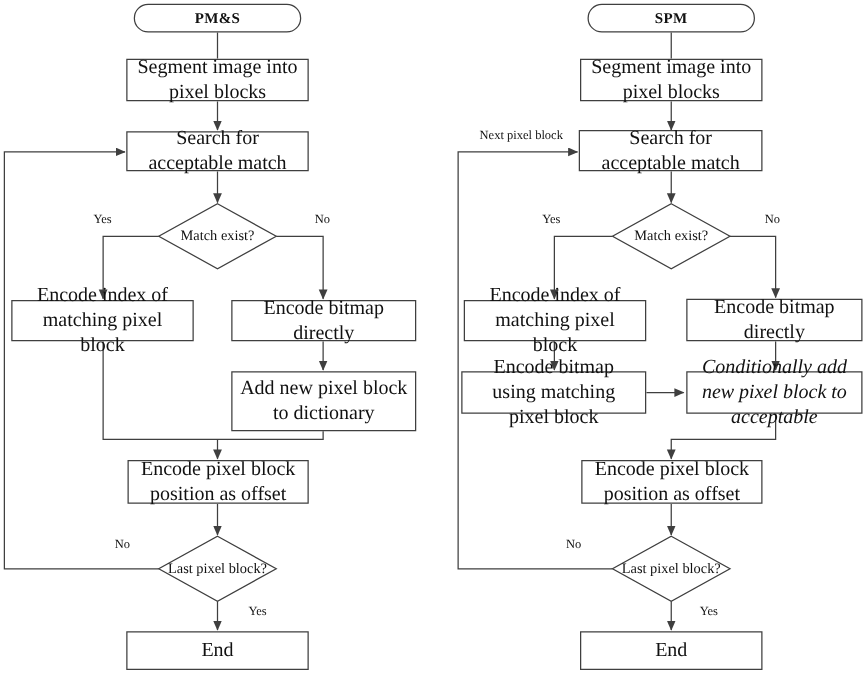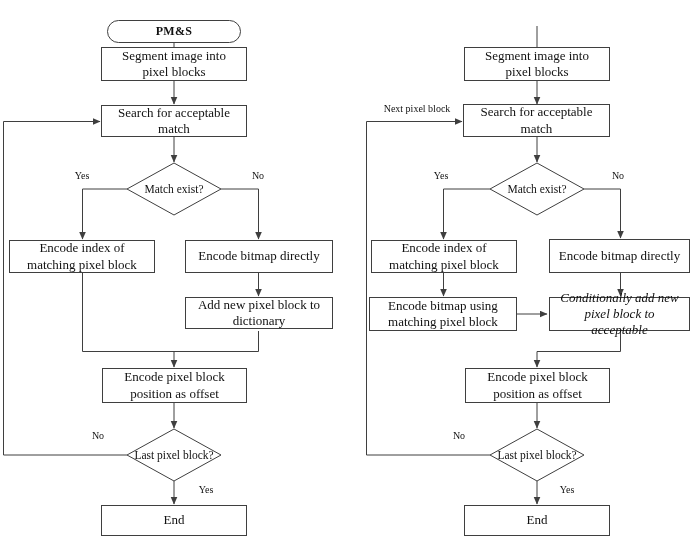--- a/index.html
+++ b/index.html
@@ -13,21 +13,21 @@
     font-family:"Liberation Serif","DejaVu Serif",serif;color:var(--text);
     overflow:hidden;
   }
   #wires{position:absolute;left:0;top:0;width:694px;height:538px;}
   .wire{fill:none;stroke:var(--line);stroke-width:1;}
   .diamond{fill:var(--bg);stroke:var(--line);stroke-width:1;}
   #arrowhead path{fill:var(--line);}
   .node{
     position:absolute;box-sizing:border-box;border:1px solid var(--line);
     background:var(--bg);display:flex;align-items:center;justify-content:center;
-    text-align:center;font-size:13px;line-height:1.25;padding:1px 6px;
+    text-align:center;font-size:16px;line-height:1.25;padding:1px 6px;
   }
   .capsule{border-radius:12px;font-weight:bold;font-size:12px;letter-spacing:.3px;}
   .dlabel{
     position:absolute;display:flex;align-items:center;justify-content:center;
     font-size:11.5px;line-height:1.25;background:transparent;
   }
   .elabel{
     position:absolute;font-size:10px;text-align:center;background:transparent;
   }
   .italic{font-style:italic;}
@@ -71,46 +71,47 @@
       <line class="wire" x1="517" y1="314" x2="547" y2="314" marker-end="url(#arrowhead)"></line>
       <polyline class="wire" points="620.5,331 620.5,351.5 537,351.5 537,367" marker-end="url(#arrowhead)"></polyline>
       <line class="wire" x1="537" y1="403" x2="537" y2="428" marker-end="url(#arrowhead)"></line>
       <polyline class="wire" points="490,455 366.5,455 366.5,121.5 462,121.5" marker-end="url(#arrowhead)"></polyline>
       <line class="wire" x1="537" y1="481" x2="537" y2="504" marker-end="url(#arrowhead)"></line>
       <polygon class="diamond" points="537,163 584,189 537,215 490,189"></polygon>
       <polygon class="diamond" points="537,429 584,455 537,481 490,455"></polygon>
     </g>
   </svg>
 
-  <div class="node capsule" style="left:107px;top:20px;width:134px;height:23px;">PM&amp;S</div>
+  <div class="node capsule" style="left:107px;top:3px;width:134px;height:23px;">PM&amp;S</div>
 
   <div class="node" style="left:101px;top:47px;width:146px;height:34px;">Segment image into pixel blocks</div>
 
   <div class="node" style="left:101px;top:105px;width:146px;height:32px;">Search for acceptable match</div>
 
   <div class="dlabel" style="left:127px;top:166px;width:94px;height:46px;">Match exist?</div>
 
   <div class="elabel" style="left:62px;top:170px;width:40px;">Yes</div>
   <div class="elabel" style="left:243px;top:170px;width:30px;">No</div>
 
   <div class="node" style="left:9px;top:240px;width:146px;height:33px;">Encode index of matching pixel block</div>
 
   <div class="node" style="left:185px;top:240px;width:148px;height:33px;">Encode bitmap directly</div>
 
-  <div class="node" style="left:185px;top:297px;width:148px;height:32px;">Add new pixel block to dictionary</div>
+  <div class="node" style="left:185px;top:297px;width:148px;height:48px;">Add new pixel block to dictionary</div>
 
   <div class="node" style="left:102px;top:368px;width:145px;height:35px;">Encode pixel block position as offset</div>
 
   <div class="dlabel" style="left:127px;top:432px;width:94px;height:46px;">Last pixel block?</div>
 
   <div class="elabel" style="left:83px;top:430px;width:30px;">No</div>
   <div class="elabel" style="left:188px;top:484px;width:36px;">Yes</div>
 
   <div class="node" style="left:101px;top:505px;width:146px;height:31px;">End</div>
 
+  <div class="node capsule" style="left:470px;top:3px;width:134px;height:23px;">SPM</div>
 
   <div class="node" style="left:464px;top:47px;width:146px;height:34px;">Segment image into pixel blocks</div>
 
   <div class="elabel" style="left:374px;top:103px;width:86px;">Next pixel block</div>
 
   <div class="node" style="left:463px;top:104px;width:147px;height:33px;">Search for acceptable match</div>
 
   <div class="dlabel" style="left:490px;top:166px;width:94px;height:46px;">Match exist?</div>
 
   <div class="elabel" style="left:421px;top:170px;width:40px;">Yes</div>

